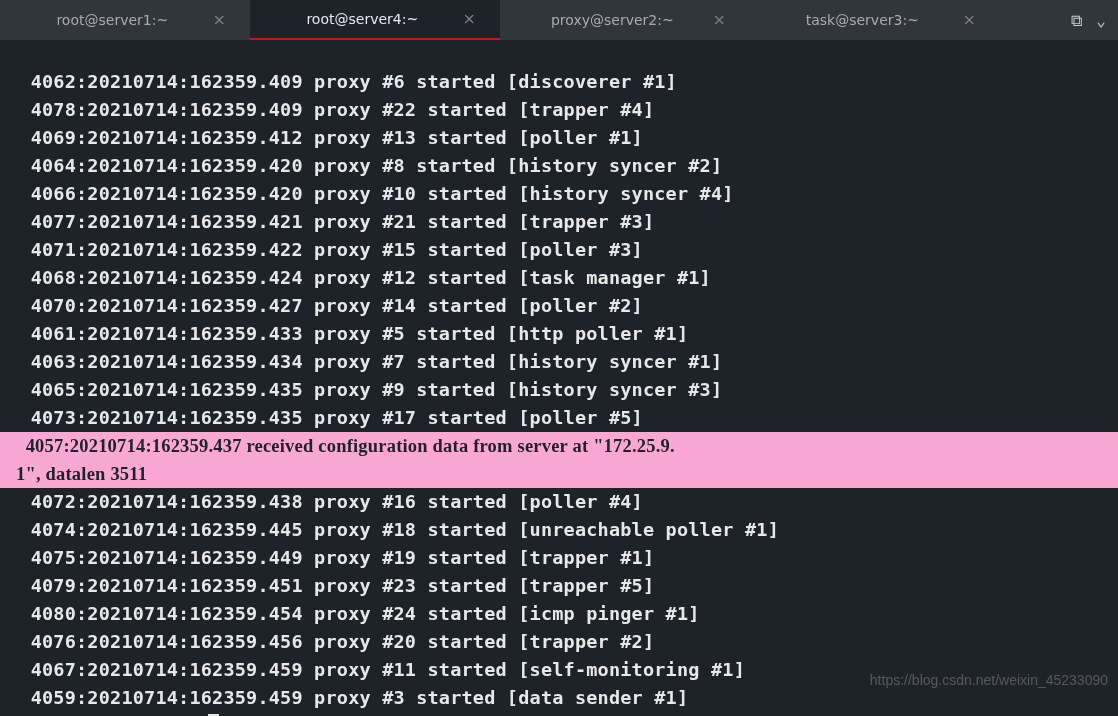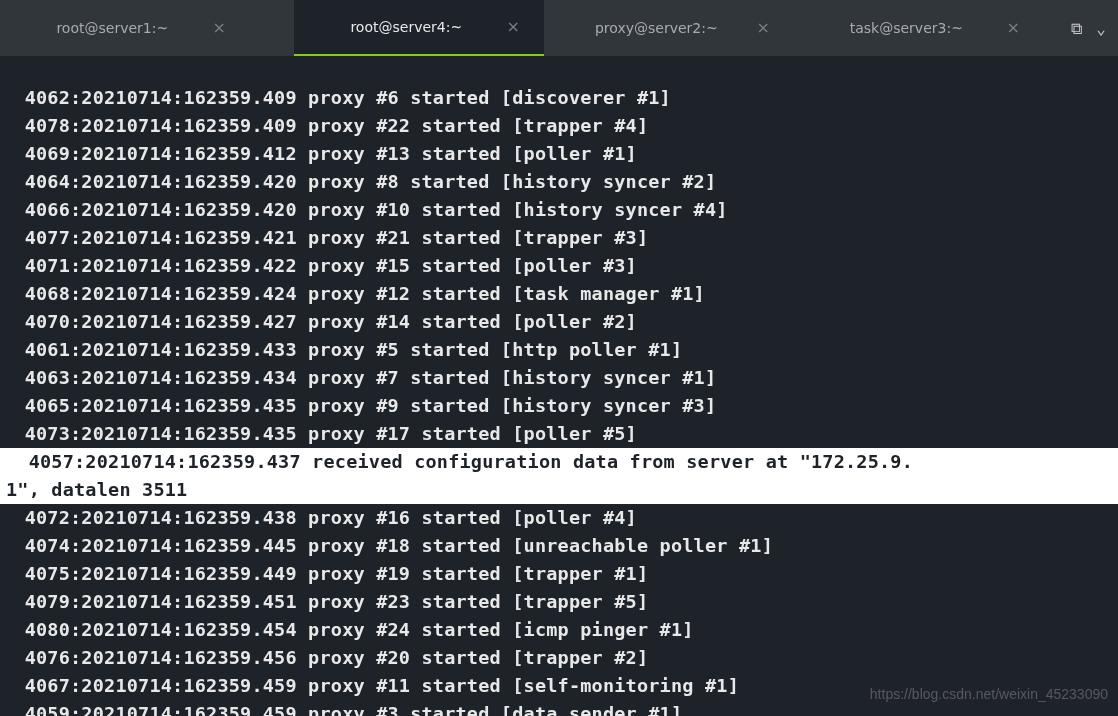--- a/index.html
+++ b/index.html
@@ -11,40 +11,39 @@
       width: 1118px;
       height: 716px;
       background: #1e2229;
       font-family: 'DejaVu Sans Mono', 'Liberation Mono', Consolas, monospace;
       overflow: hidden;
       position: relative;
     }
     .tab-bar {
       display: flex;
       background: #31363b;
-      height: 56px;
+      height: 40px;
       align-items: stretch;
     }
     .tab {
       display: flex;
       align-items: center;
       justify-content: center;
       padding: 0 24px;
       color: #a8abb0;
       font-size: 14px;
       position: relative;
       cursor: pointer;
       font-family: 'DejaVu Sans', 'Liberation Sans', sans-serif;
       min-width: 250px;
     }
     .tab.active {
       background: #1e2229;
       color: #e8e8e8;
-      border-bottom: 2px solid #84cc16;
-      margin-left: 44px;
+      border-bottom: 2px solid #b91c1c;
     }
     .tab-title {
       flex: 1;
       text-align: center;
     }
     .tab-close {
       margin-left: 12px;
       color: #7a7d82;
       font-size: 16px;
       line-height: 1;
@@ -66,44 +65,45 @@
       background: #1e2229;
       padding: 0;
       font-size: 18.5px;
       line-height: 28px;
       color: #e8e8e8;
       white-space: pre;
       font-weight: 600;
       letter-spacing: 0.2px;
     }
     .log-line {
-      padding-left: 2px;
+      padding-left: 8px;
     }
     .highlighted {
-      background: #ffffff;
+      background: #f9a8d4;
       color: #1e2229;
-      padding-left: 6px;
+      padding-left: 16px;
+      font-family: Liberation Serif, serif;
     }
     .prompt-line {
       padding-left: 2px;
     }
     .prompt-user {
       color: #e8e8e8;
     }
     .cursor {
       display: inline-block;
       width: 11px;
       height: 22px;
       background: #e8e8e8;
       vertical-align: text-bottom;
       margin-left: 2px;
     }
     .watermark {
       position: absolute;
-      bottom: 14px;
+      bottom: 28px;
       right: 10px;
       color: #6d7076;
       font-size: 14px;
       font-family: sans-serif;
       opacity: 0.7;
       margin-top: 33px;
     }
   </style>
 </head>
 <body>

